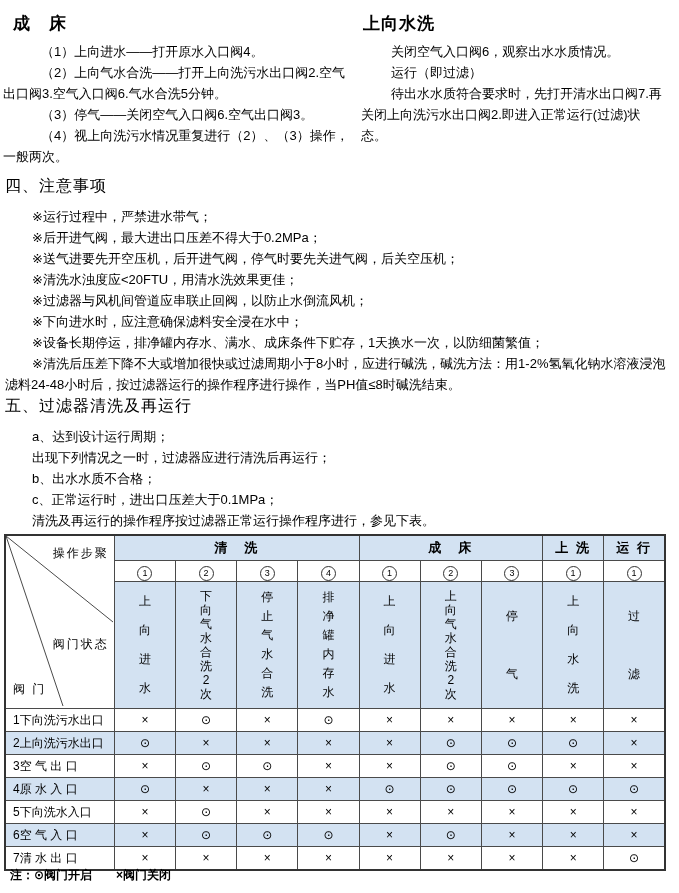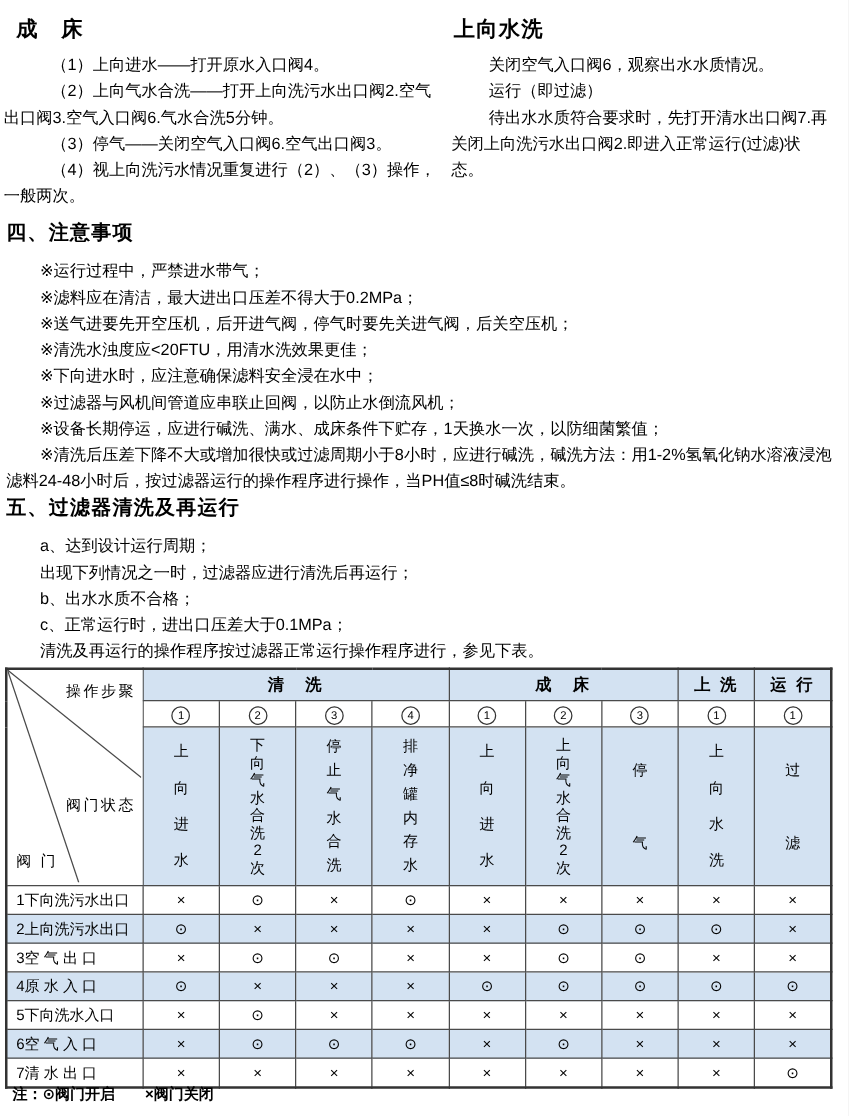--- a/index.html
+++ b/index.html
@@ -12,21 +12,21 @@
   .col{position:absolute;top:8px;}
   .col-left{left:3px;width:348px;}
   .col-right{left:361px;width:302px;}
   .sec-title{font-size:17px;font-weight:bold;margin:4px 0 6px 10px;letter-spacing:1px;}
   .col-right .sec-title{margin-left:2px;}
   .body-p{font-size:13px;line-height:21px;margin:0;text-indent:38px;font-weight:500;}
   .col-right .body-p{text-indent:30px;}
   
   .sec4{position:absolute;left:5px;top:176px;width:670px;}
   .sec5{position:absolute;left:5px;top:396px;width:670px;}
-  .big-title{font-size:16px;font-weight:bold;margin:0 0 9px 0;letter-spacing:1px;}
+  .big-title{font-size:16px;font-weight:normal;margin:0 0 9px 0;letter-spacing:1px;}
   .note-p{font-size:13px;line-height:21px;margin:0;text-indent:27px;font-weight:500;}
   
   .vtable{
     position:absolute;left:4px;top:534px;width:662px;
     border-collapse:collapse;table-layout:fixed;
   }
   .vtable td{border:1px solid #4a4a4a;padding:0;text-align:center;vertical-align:middle;}
   .vtable{border:2px solid #333;}
   .blue{background:#d3e2f2;}
   .group-row td{height:24px;font-size:13px;font-weight:bold;letter-spacing:2px;}
@@ -69,26 +69,26 @@
   <div class="col col-right">
     <div class="sec-title">上向水洗</div>
     <p class="body-p">关闭空气入口阀6，观察出水水质情况。</p>
     <p class="body-p">运行（即过滤）</p>
     <p class="body-p">待出水水质符合要求时，先打开清水出口阀7.再关闭上向洗污水出口阀2.即进入正常运行(过滤)状态。</p>
   </div>
 
   <div class="sec4">
     <div class="big-title">四、注意事项</div>
     <p class="note-p">※运行过程中，严禁进水带气；</p>
-    <p class="note-p">※滤料应在清洁，最大进出口压差不得大于0.2MPa；</p>
+    <p class="note-p">※后开进气阀，最大进出口压差不得大于0.2MPa；</p>
     <p class="note-p">※送气进要先开空压机，后开进气阀，停气时要先关进气阀，后关空压机；</p>
     <p class="note-p">※清洗水浊度应&lt;20FTU，用清水洗效果更佳；</p>
+    <p class="note-p">※过滤器与风机间管道应串联止回阀，以防止水倒流风机；</p>
     <p class="note-p">※下向进水时，应注意确保滤料安全浸在水中；</p>
-    <p class="note-p">※过滤器与风机间管道应串联止回阀，以防止水倒流风机；</p>
-    <p class="note-p">※设备长期停运，应进行碱洗、满水、成床条件下贮存，1天换水一次，以防细菌繁值；</p>
+    <p class="note-p">※设备长期停运，排净罐内存水、满水、成床条件下贮存，1天换水一次，以防细菌繁值；</p>
     <p class="note-p">※清洗后压差下降不大或增加很快或过滤周期小于8小时，应进行碱洗，碱洗方法：用1-2%氢氧化钠水溶液浸泡滤料24-48小时后，按过滤器运行的操作程序进行操作，当PH值≤8时碱洗结束。</p>
   </div>
 
   <div class="sec5">
     <div class="big-title">五、过滤器清洗及再运行</div>
     <p class="note-p">a、达到设计运行周期；</p>
     <p class="note-p">出现下列情况之一时，过滤器应进行清洗后再运行；</p>
     <p class="note-p">b、出水水质不合格；</p>
     <p class="note-p">c、正常运行时，进出口压差大于0.1MPa；</p>
     <p class="note-p">清洗及再运行的操作程序按过滤器正常运行操作程序进行，参见下表。</p>

